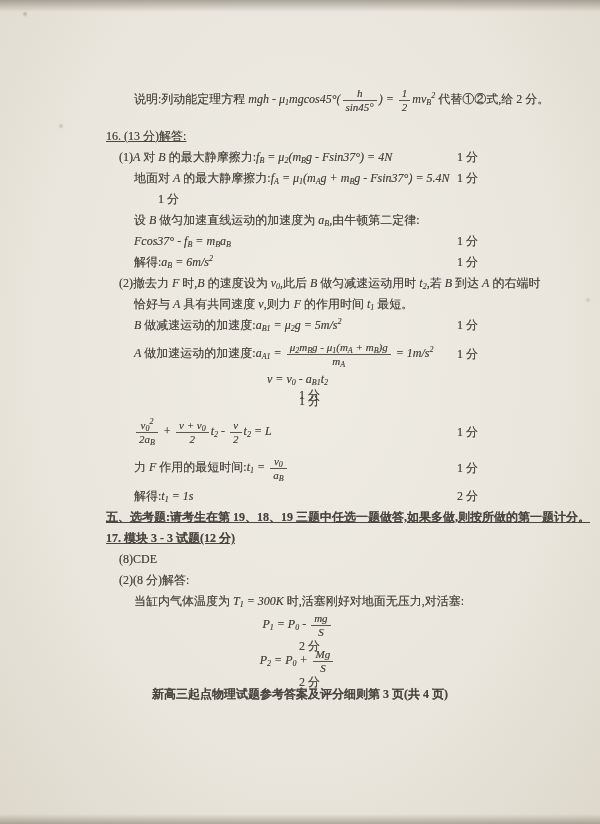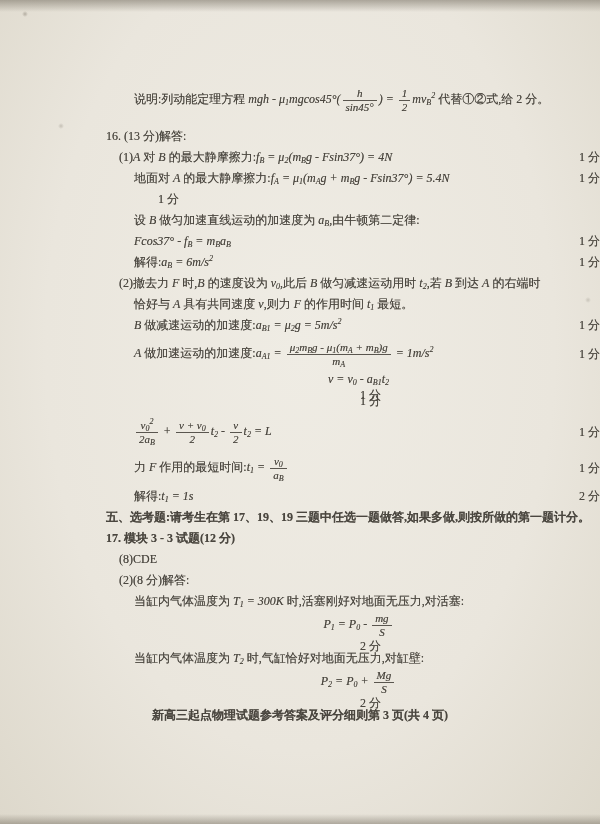--- a/index.html
+++ b/index.html
@@ -12,26 +12,26 @@
     background:
       radial-gradient(circle 2px at 25px 14px, rgba(120,112,100,.45), rgba(120,112,100,0) 3px),
       radial-gradient(circle 2px at 61px 126px, rgba(130,124,112,.35), rgba(130,124,112,0) 3px),
       radial-gradient(circle 2px at 588px 300px, rgba(130,124,112,.30), rgba(130,124,112,0) 3px),
       radial-gradient(ellipse at 50% 42%, #efece4 0%, var(--paper,#eae6dd) 60%, #ddd8cb 100%);
   }
   .edge{position:absolute;left:0;right:0;pointer-events:none;}
   .edge.top{top:0;height:12px;background:linear-gradient(180deg, rgba(118,111,98,.55), rgba(118,111,98,0));}
   .edge.bottom{bottom:0;height:10px;background:linear-gradient(0deg, rgba(118,111,98,.50), rgba(118,111,98,0));}
   .lines{padding-top:82px;}
-  .line{display:flex;align-items:center;height:21px;white-space:nowrap;}
+  .line{display:flex;align-items:center;height:21px;padding-right:122px;white-space:nowrap;}
   .line.tall{height:36px;}
   .line:nth-child(2){margin-top:8px;}
   .line .content{flex:1 1 auto;min-width:0;text-shadow:0 0 .5px rgba(74,70,63,.65);}
   .line .score{flex:0 0 auto;margin-left:24px;text-shadow:0 0 .5px rgba(74,70,63,.65);}
-  .ind0{padding-left:106px;}
+  .ind0{padding-left:106px;text-decoration:underline;}
   .ind1{padding-left:119px;gap:14px;}
   .ind2{padding-left:134px;}
   .ind4{padding-left:117px;flex-direction:column;}
   .bold{font-weight:bold;}
   .m{font-style:italic;}
   .m sub{font-size:8px;vertical-align:-2px;line-height:0;}
   .m sup{font-size:8px;vertical-align:5px;line-height:0;}
   .frac{display:inline-block;vertical-align:middle;text-align:center;margin:0 2px;line-height:1.15;font-size:11px;}
   .frac .fn{display:block;border-bottom:1px solid #5a564f;padding:0 3px;}
   .frac .fd{display:block;padding:0 3px;font-family:Liberation Serif, serif;}
@@ -98,41 +98,38 @@
       </div>
       <div class="line ind2 tall">
         <span class="content">力 <span class="m"><span>F</span></span> 作用的最短时间:<span class="m"><span>t<sub>1</sub> = </span><span class="frac"><span class="fn">v<sub>0</sub></span><span class="fd">a<sub>B</sub></span></span></span></span>
         <span class="score">1 分</span>
       </div>
       <div class="line ind2">
         <span class="content">解得:<span class="m"><span>t<sub>1</sub> = 1s</span></span></span>
         <span class="score">2 分</span>
       </div>
       <div class="line ind0 bold">
-        <span class="content">五、选考题:请考生在第 17、19、19 三题中任选一题做答,如果多做,则按所做的第一题计分。</span>
+        <span class="content">五、选考题:请考生在第 19、18、19 三题中任选一题做答,如果多做,则按所做的第一题计分。</span>
       </div>
       <div class="line ind0 bold">
         <span class="content">17. 模块 3 - 3 试题(12 分)</span>
       </div>
       <div class="line ind1">
         <span class="content">(8)CDE</span>
       </div>
       <div class="line ind1">
         <span class="content">(2)(8 分)解答:</span>
       </div>
       <div class="line ind2">
         <span class="content">当缸内气体温度为 <span class="m"><span>T<sub>1</sub> = 300K</span></span> 时,活塞刚好对地面无压力,对活塞:</span>
       </div>
       <div class="line ind4 tall">
         <span class="content"><span class="m"><span>P<sub>1</sub> = P<sub>0</sub> - </span><span class="frac"><span class="fn">mg</span><span class="fd">S</span></span></span></span>
         <span class="score">2 分</span>
       </div>
-      <div class="line ind2">
-        <span class="content">当缸内气体温度为 <span class="m"><span>T<sub>2</sub></span></span> 时,气缸恰好对地面无压力,对缸壁:</span>
-      </div>
       <div class="line ind4 tall">
         <span class="content"><span class="m"><span>P<sub>2</sub> = P<sub>0</sub> + </span><span class="frac"><span class="fn">Mg</span><span class="fd">S</span></span></span></span>
         <span class="score">2 分</span>
       </div>
     </div>
   <div class="footer">新高三起点物理试题参考答案及评分细则第 3 页(共 4 页)</div>
   <div class="edge bottom"></div>
 </div>
 
 </body></html>

